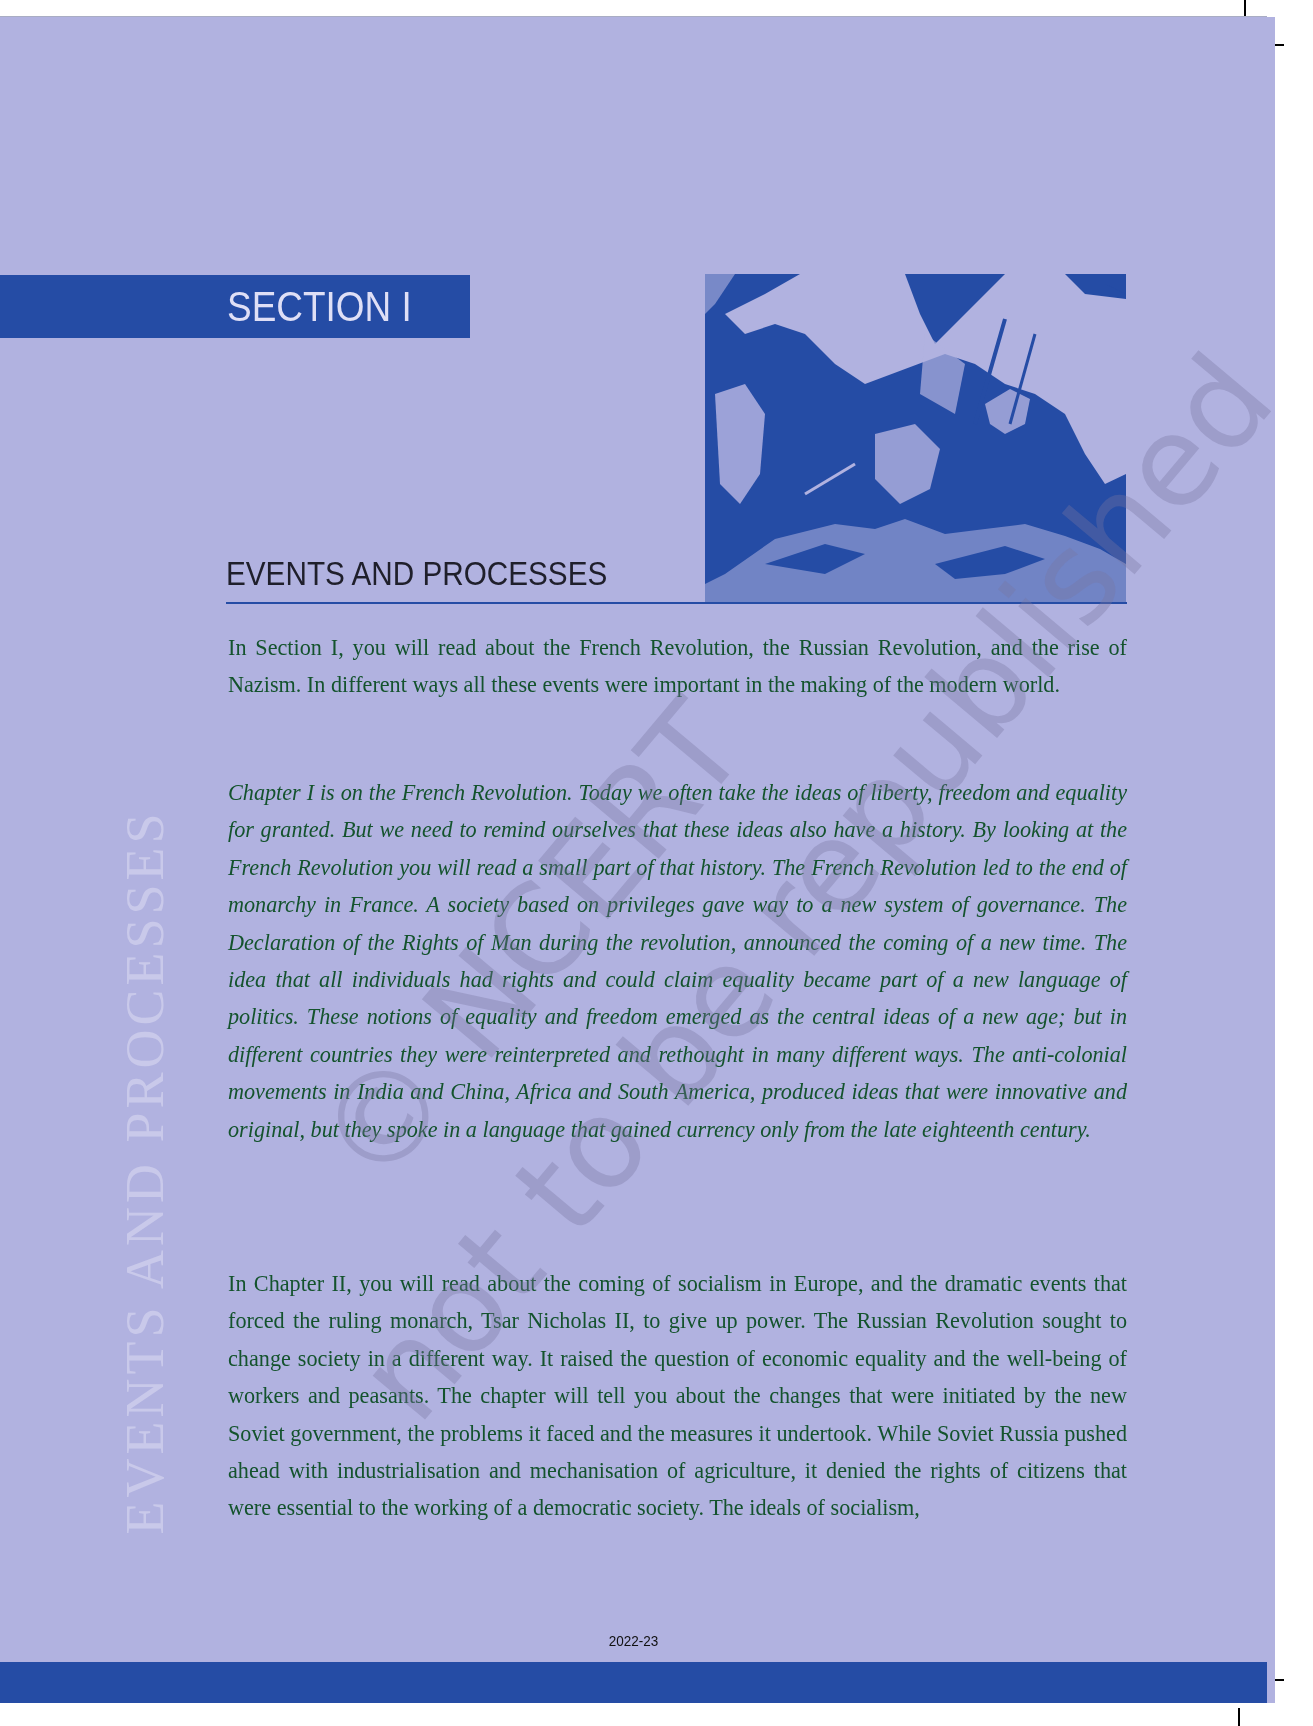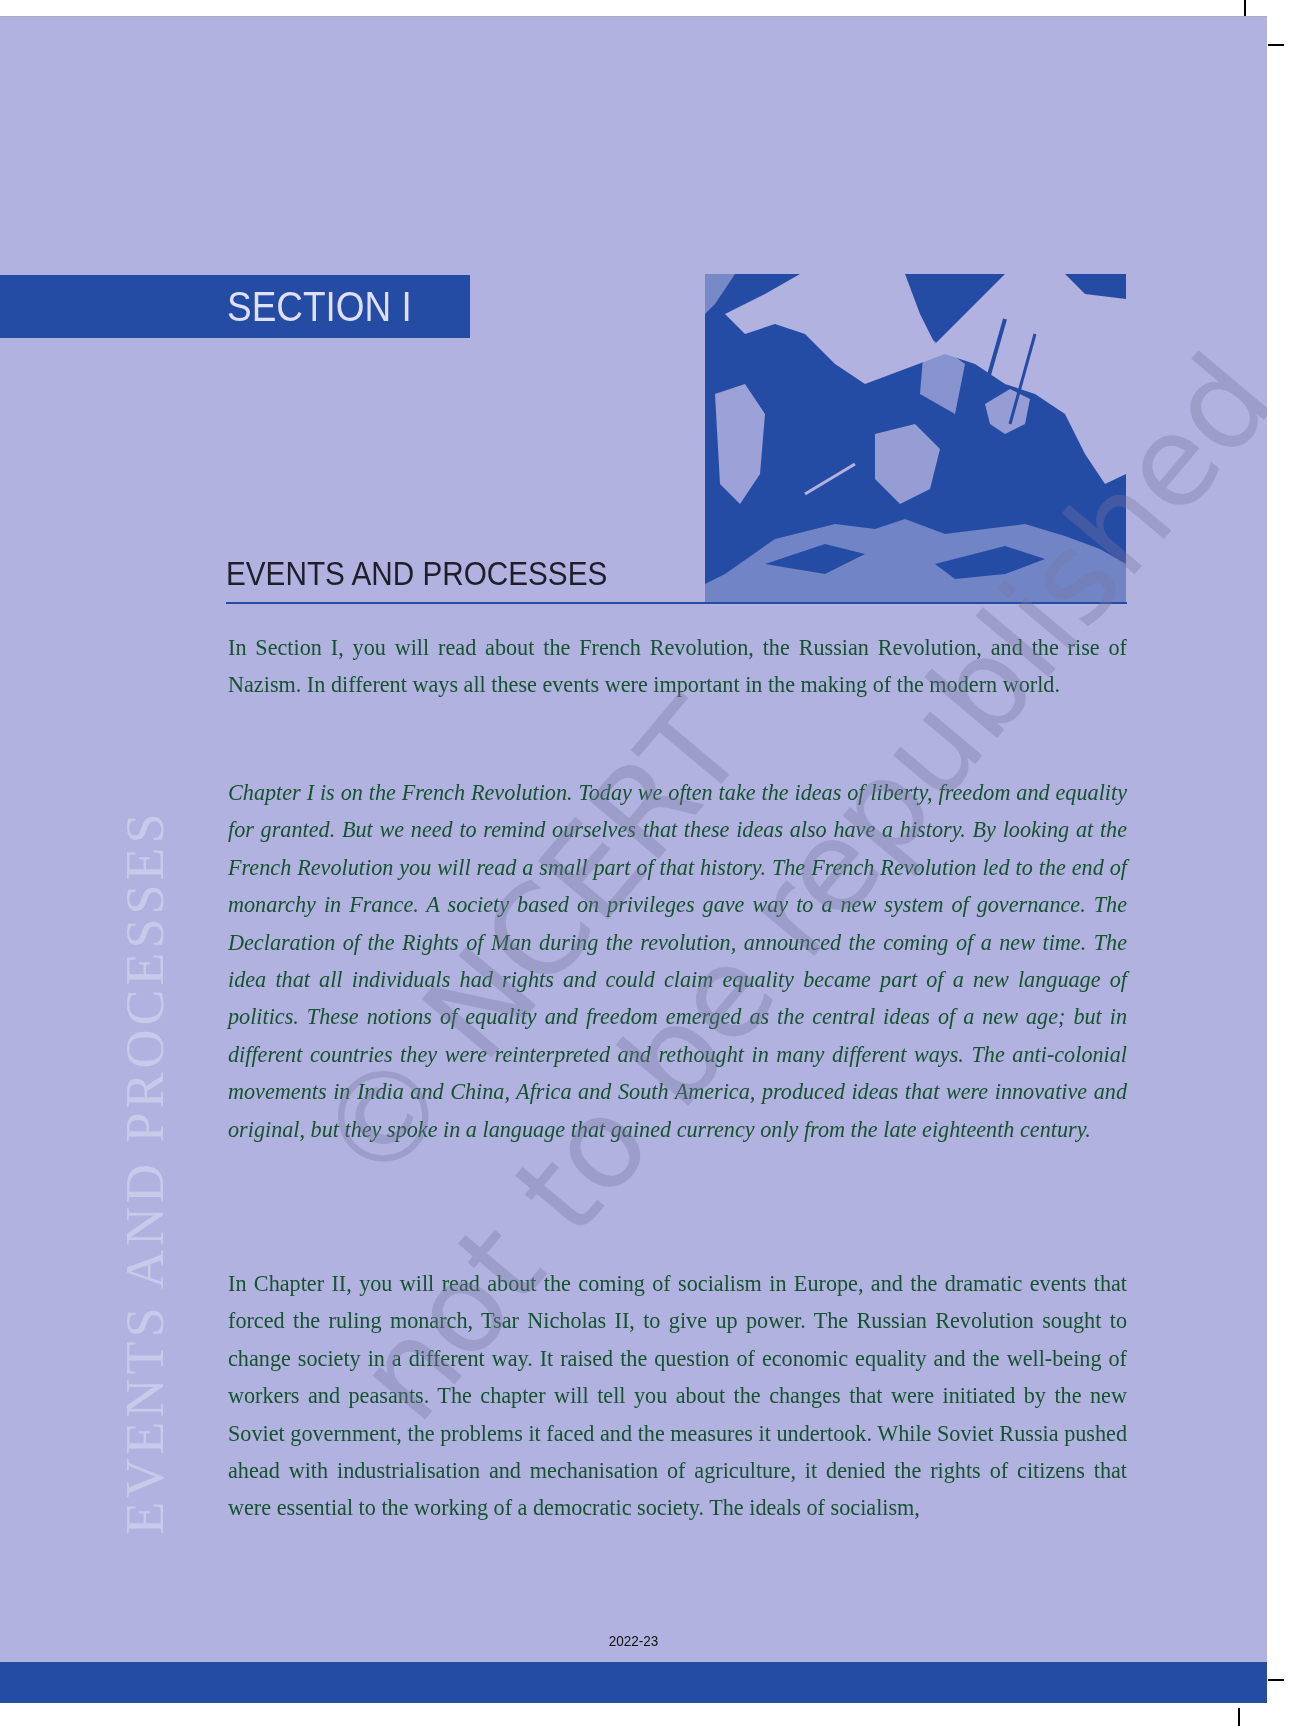--- a/index.html
+++ b/index.html
@@ -1,20 +1,20 @@
 <!DOCTYPE html>
 <html><head>
 <meta charset="utf-8">
 <style>
   html, body { margin: 0; padding: 0; background: #ffffff; }
   body { width: 1313px; height: 1726px; position: relative; overflow: hidden; }
 
   .page {
     position: absolute; left: 0; top: 17px; width: 1267px; height: 1686px;
-    background: #b1b2e0; overflow: hidden;
+    background: #b1b2e0; overflow: hidden; padding-left: 8px;
   }
   .page-topline { position: absolute; left: 0; top: 16px; width: 1267px; height: 1px; background: #a9adc4; }
 
   
   .crop { position: absolute; background: #000; }
 
   .section-banner {
     position: absolute; left: 0; top: 258px; width: 470px; height: 63px;
     background: #254ca5;
   }

